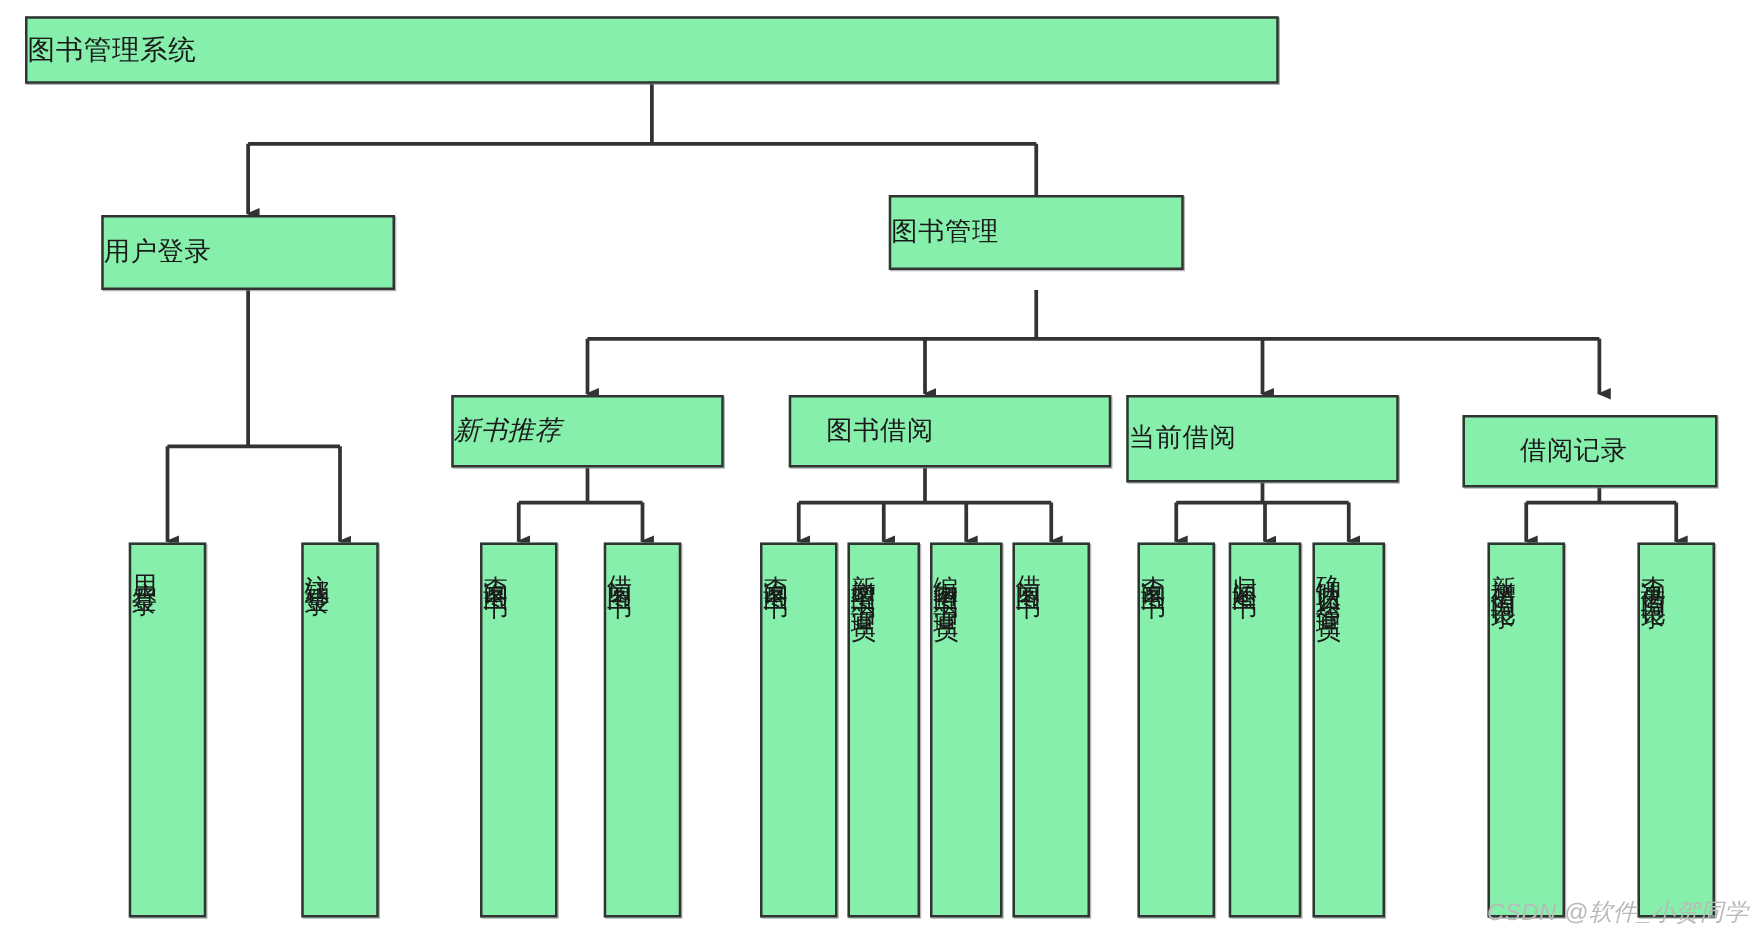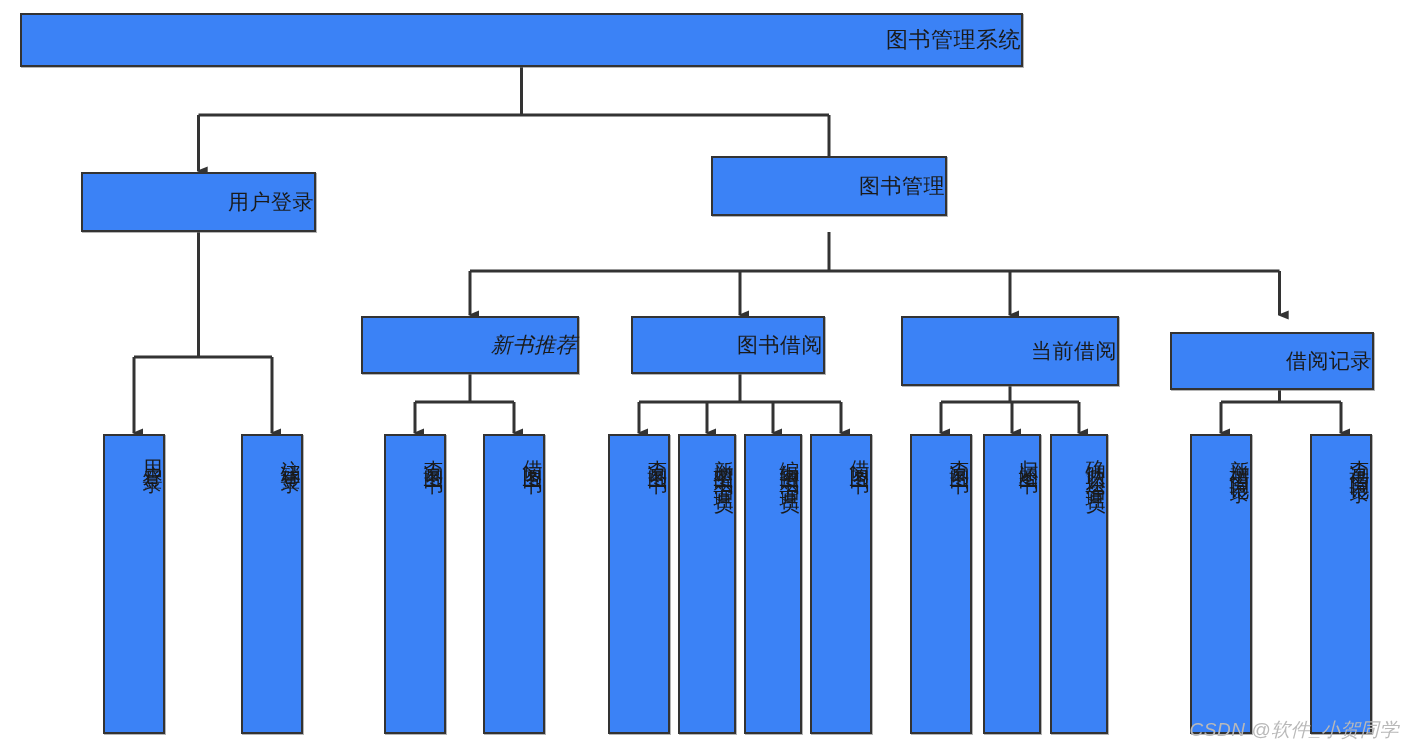--- a/index.html
+++ b/index.html
@@ -20,26 +20,26 @@
     position: absolute;
     left: 0;
     top: 0;
     width: 1405px;
     height: 747px;
     pointer-events: none;
   }
   .node {
     position: absolute;
     box-sizing: border-box;
-    background: #3b82f6;
+    background: #86efac;
     border: 2px solid #333333;
     box-shadow: 1px 1px 0 0 rgba(120,120,120,0.55);
     display: flex;
     align-items: center;
-    justify-content: flex-end;
+    justify-content: flex-start;
     color: #1a1a1a;
     z-index: 2;
   }
   .node .label {
     display: block;
     text-align: center;
     line-height: 1.18;
     letter-spacing: 0.5px;
   }
   
@@ -131,21 +131,21 @@
   <div class="node h" style="left: 81px; top: 172px; width: 235px; height: 60px;">
     <span class="label">用户登录</span>
   </div>
   <div class="node h" style="left: 711px; top: 156px; width: 236px; height: 60px;">
     <span class="label">图书管理</span>
   </div>
 
   <div class="node h" style="left: 361px; top: 316px; width: 218px; height: 58px; font-style: italic;">
     <span class="label">新书推荐</span>
   </div>
-  <div class="node h" style="left: 631px; top: 316px; width: 194px; height: 58px;">
+  <div class="node h" style="left: 631px; top: 316px; width: 258px; height: 58px; padding-left: 28px;">
     <span class="label">图书借阅</span>
   </div>
   <div class="node h" style="left: 901px; top: 316px; width: 218px; height: 70px;">
     <span class="label">当前借阅</span>
   </div>
   <div class="node h" style="left: 1170px; top: 332px; width: 204px; height: 58px; padding-left: 44px;">
     <span class="label">借阅记录</span>
   </div>
 
   <div class="node v" style="left: 103px; top: 434px; width: 62px; height: 300px;">

